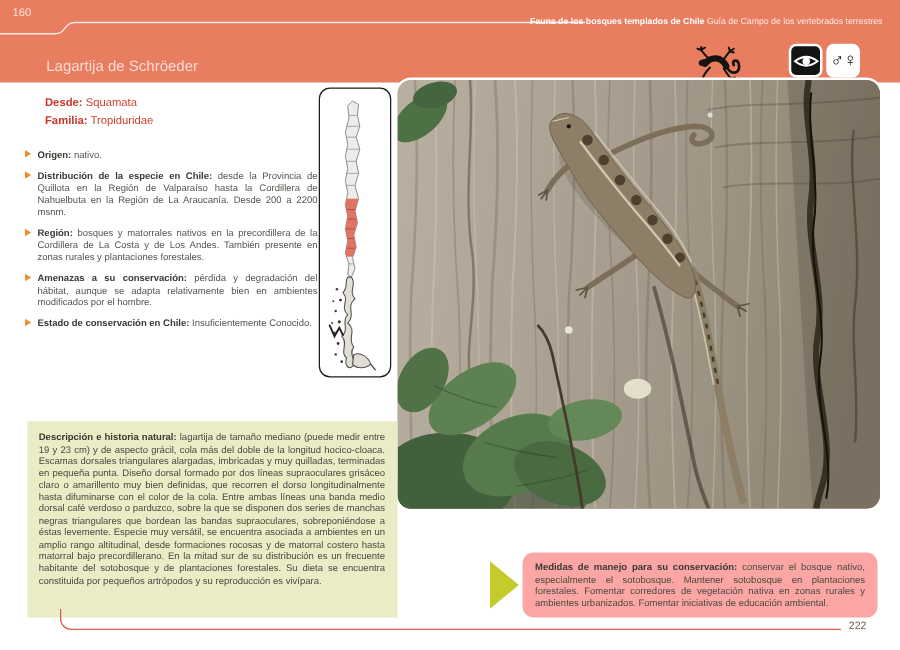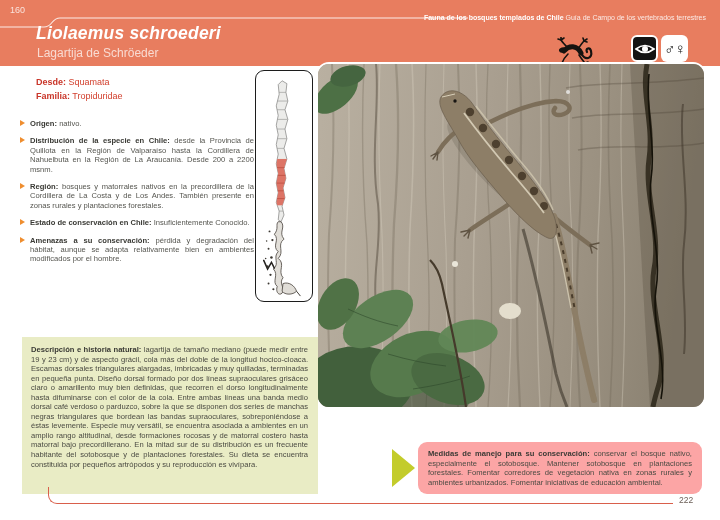--- a/index.html
+++ b/index.html
@@ -60,21 +60,20 @@
 </head>
 <body>
 
 <div class="page">
 
   <div class="band"></div>
   <div class="pgnum-left">160</div>
   <svg class="deco-line" width="470" height="18" viewBox="0 0 470 18">
     <path d="M0,15 H44 C53,15 51,6 60,6 H468" fill="none" stroke="rgba(255,255,255,.85)" stroke-width="1.1"></path>
   </svg>
-  <div class="title">Liolaemus schroederi</div>
   <div class="subtitle">Lagartija de Schröeder</div>
   <div class="series">
     <b>Fauna de los bosques templados de Chile</b>
     <span>Guía de Campo de los vertebrados terrestres</span>
   </div>
 
   <div class="badges">
     <svg class="lizicon" width="40" height="28" viewBox="0 0 40 28">
       <g stroke="#161310" fill="none" stroke-linecap="round">
         <path d="M8,14 C13,8 21,8 25,16" stroke-width="5"></path>
@@ -115,25 +114,25 @@
     <div class="fact">
         <span class="tri"></span>
       <p><b>Distribución de la especie en Chile:</b> <span>desde la Provincia de Quillota en la Región de Valparaíso hasta la Cordillera de Nahuelbuta en la Región de La Araucanía. Desde 200 a 2200 msnm.</span></p>
       </div>
     <div class="fact">
         <span class="tri"></span>
       <p><b>Región:</b> <span>bosques y matorrales nativos en la precordillera de la Cordillera de La Costa y de Los Andes. También presente en zonas rurales y plantaciones forestales.</span></p>
       </div>
     <div class="fact">
         <span class="tri"></span>
+      <p><b>Amenazas a su conservación:</b> <span>pérdida y degradación del hábitat, aunque se adapta relativamente bien en ambientes modificados por el hombre.</span></p>
+      </div>
+    <div class="fact">
+        <span class="tri"></span>
       <p><b>Estado de conservación en Chile:</b> <span>Insuficientemente Conocido.</span></p>
-      </div>
-    <div class="fact">
-        <span class="tri"></span>
-      <p><b>Amenazas a su conservación:</b> <span>pérdida y degradación del hábitat, aunque se adapta relativamente bien en ambientes modificados por el hombre.</span></p>
       </div>
   </div>
 
   <div class="mapbox">
     <svg width="100%" height="100%" viewBox="0 0 58 230">
       <defs>
         <clipPath id="mclip">
           <path d="M27,6 L32,9 L31,18 L33,27 L30,36 L33,46 L30,56 L32,66 L29,76 L32,87 L29,97 L31,107 L28,117 L30,127 L27,136 L29,145 L26,152 L23,150 L24,141 L21,132 L23,122 L21,112 L23,102 L21,92 L23,82 L21,72 L23,62 L21,52 L23,42 L21,32 L24,20 L23,10 Z"></path>
         </clipPath>
       </defs>

